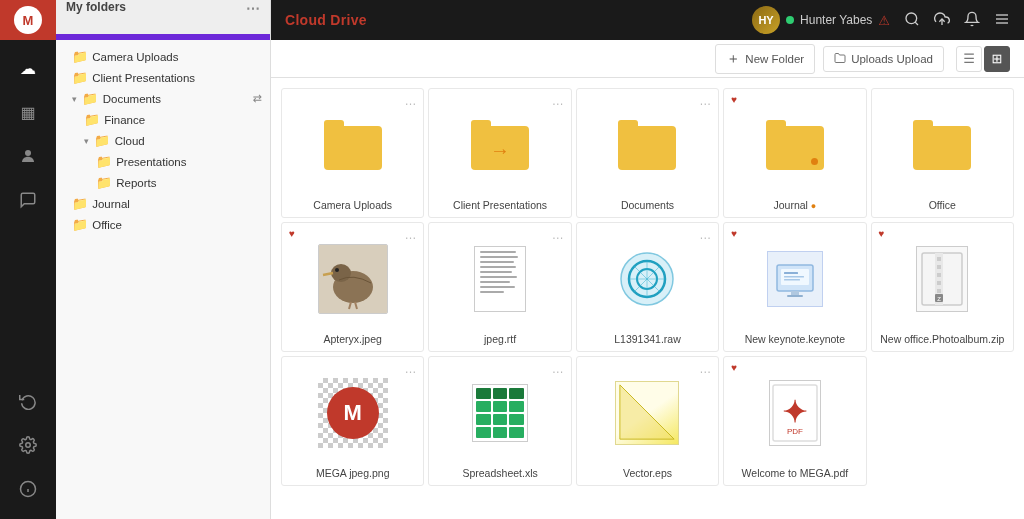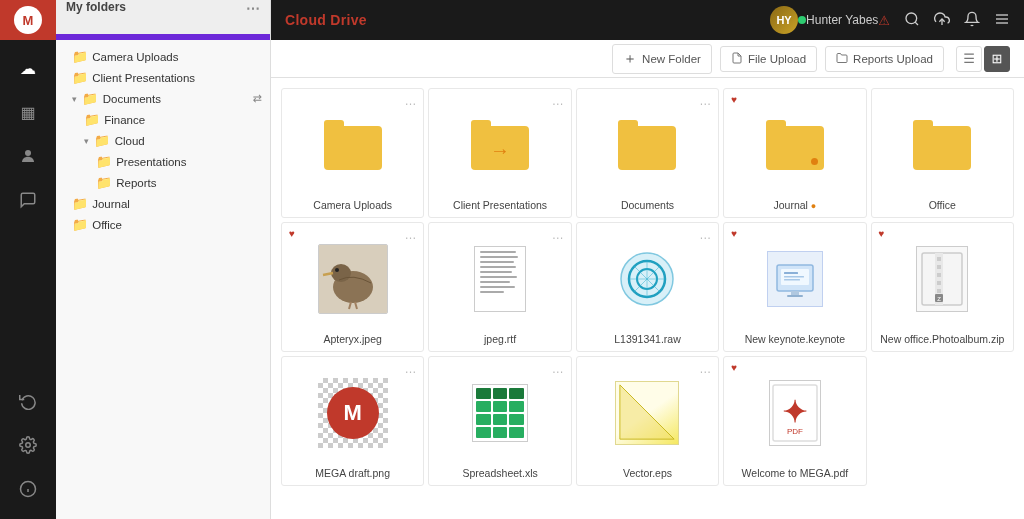--- a/index.html
+++ b/index.html
@@ -121,20 +121,21 @@
     }
     .top-bar-title span { color: #c0392b; }
     .top-bar-right {
       display: flex;
       align-items: center;
       gap: 14px;
     }
     .user-info {
       display: flex;
       align-items: center;
+      gap: 6px;
       color: #ccc;
       font-size: 12px;
     }
     .avatar {
       width: 28px;
       height: 28px;
       border-radius: 50%;
       background: linear-gradient(135deg, #8B6914, #c9a227);
       display: flex;
       align-items: center;
@@ -468,33 +469,24 @@
   </div>
 
   <div class="toolbar">
     <button class="toolbar-btn">
       <span style="font-size:14px;">＋</span>
       <span>New Folder</span>
     </button>
     <button class="toolbar-btn">
       <span>
         <svg width="12" height="12" viewBox="0 0 24 24" fill="none" stroke="#777" stroke-width="2">
-            <path d="M14 2H6a2 2 0 0 0-2 2v16a2 2 0 0 0 2 2h12a2 2 0 0 0 2-2V8z"></path>
-            <polyline points="14 2 14 8 20 8"></polyline>
+            <path d="M22 19a2 2 0 0 1-2 2H4a2 2 0 0 1-2-2V5a2 2 0 0 1 2-2h5l2 3h9a2 2 0 0 1 2 2z"></path>
           </svg>
       </span>
-      <span>File Upload</span>
-    </button>
-    <button class="toolbar-btn">
-      <span>
-        <svg width="12" height="12" viewBox="0 0 24 24" fill="none" stroke="#777" stroke-width="2">
-            <path d="M22 19a2 2 0 0 1-2 2H4a2 2 0 0 1-2-2V5a2 2 0 0 1 2-2h5l2 3h9a2 2 0 0 1 2 2z"></path>
-          </svg>
-      </span>
-      <span>Reports Upload</span>
+      <span>Uploads Upload</span>
     </button>
     <div class="view-toggle">
       <div class="view-btn">☰</div>
       <div class="view-btn active">⊞</div>
     </div>
   </div>
 
   <div class="file-grid">
 
     <div class="file-card">
@@ -661,21 +653,21 @@
       <span class="file-name">New office.Photoalbum.zip</span>
     </div>
 
     <div class="file-card">
       <span class="dots-icon">…</span>
       <div class="file-thumb">
         <div class="mega-logo-thumb">
           <div class="mega-circle">M</div>
         </div>
       </div>
-      <span class="file-name">MEGA draft.png</span>
+      <span class="file-name">MEGA jpeg.png</span>
     </div>
 
     <div class="file-card">
       <span class="dots-icon">…</span>
       <div class="file-thumb">
         <div style="width:56px;height:58px;background:#fff;border:1px solid #ccc;display:flex;flex-direction:column;padding:3px;">
           <div style="display:grid;grid-template-columns:1fr 1fr 1fr;grid-template-rows:1fr 1fr 1fr 1fr;gap:2px;flex:1;">
             <div style="background:#1a7a3a;border-radius:1px;"></div>
             <div style="background:#1a7a3a;border-radius:1px;"></div>
             <div style="background:#1a7a3a;border-radius:1px;"></div>

